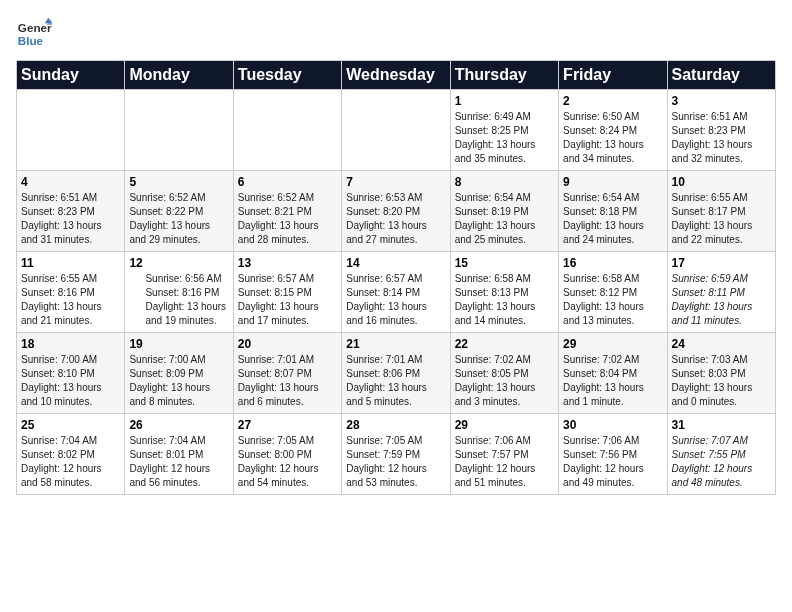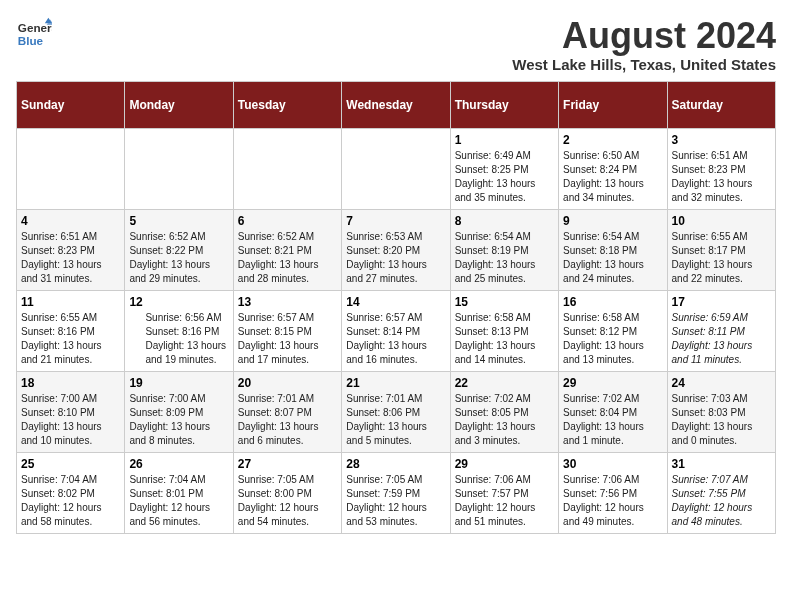--- a/index.html
+++ b/index.html
@@ -38,25 +38,25 @@
       font-size: 15px;
       color: #333;
       font-weight: bold;
     }
     table {
       width: 100%;
       border-collapse: collapse;
       font-size: 10.5px;
     }
     thead tr th {
-      background: #7f1d1d;
+      background: #0f172a;
       color: #fff;
-      padding: 16px 4px;
+      padding: 5px 4px;
       text-align: left;
-      font-size: 12px;
+      font-size: 16px;
       font-weight: bold;
       border: 1px solid #ccc;
     }
     tbody tr td {
       border: 1px solid #ccc;
       vertical-align: top;
       padding: 4px 4px;
       min-height: 72px;
       height: 80px;
       width: 108px;
@@ -86,24 +86,20 @@
 <body>
 
 <div class="header">
   <div class="logo">
     <svg class="logo-icon" viewBox="0 0 40 40" xmlns="http://www.w3.org/2000/svg">
       <text x="2" y="18" font-size="13" font-weight="bold" fill="#333" font-family="Arial">General</text>
       <text x="2" y="32" font-size="13" font-weight="bold" fill="#3a7abf" font-family="Arial">Blue</text>
       <polygon points="32,8 40,8 36,2" fill="#3a7abf"></polygon>
       <polygon points="34,10 42,10 38,4" fill="#3a7abf" opacity="0.6"></polygon>
     </svg>
-  </div>
-  <div class="title-section">
-    <div class="month-year">August 2024</div>
-    <div class="location">West Lake Hills, Texas, United States</div>
   </div>
 </div>
 
 <table>
   <thead>
     <tr>
 
     <th>Sunday</th>
         <th>Monday</th>
         <th>Tuesday</th>

